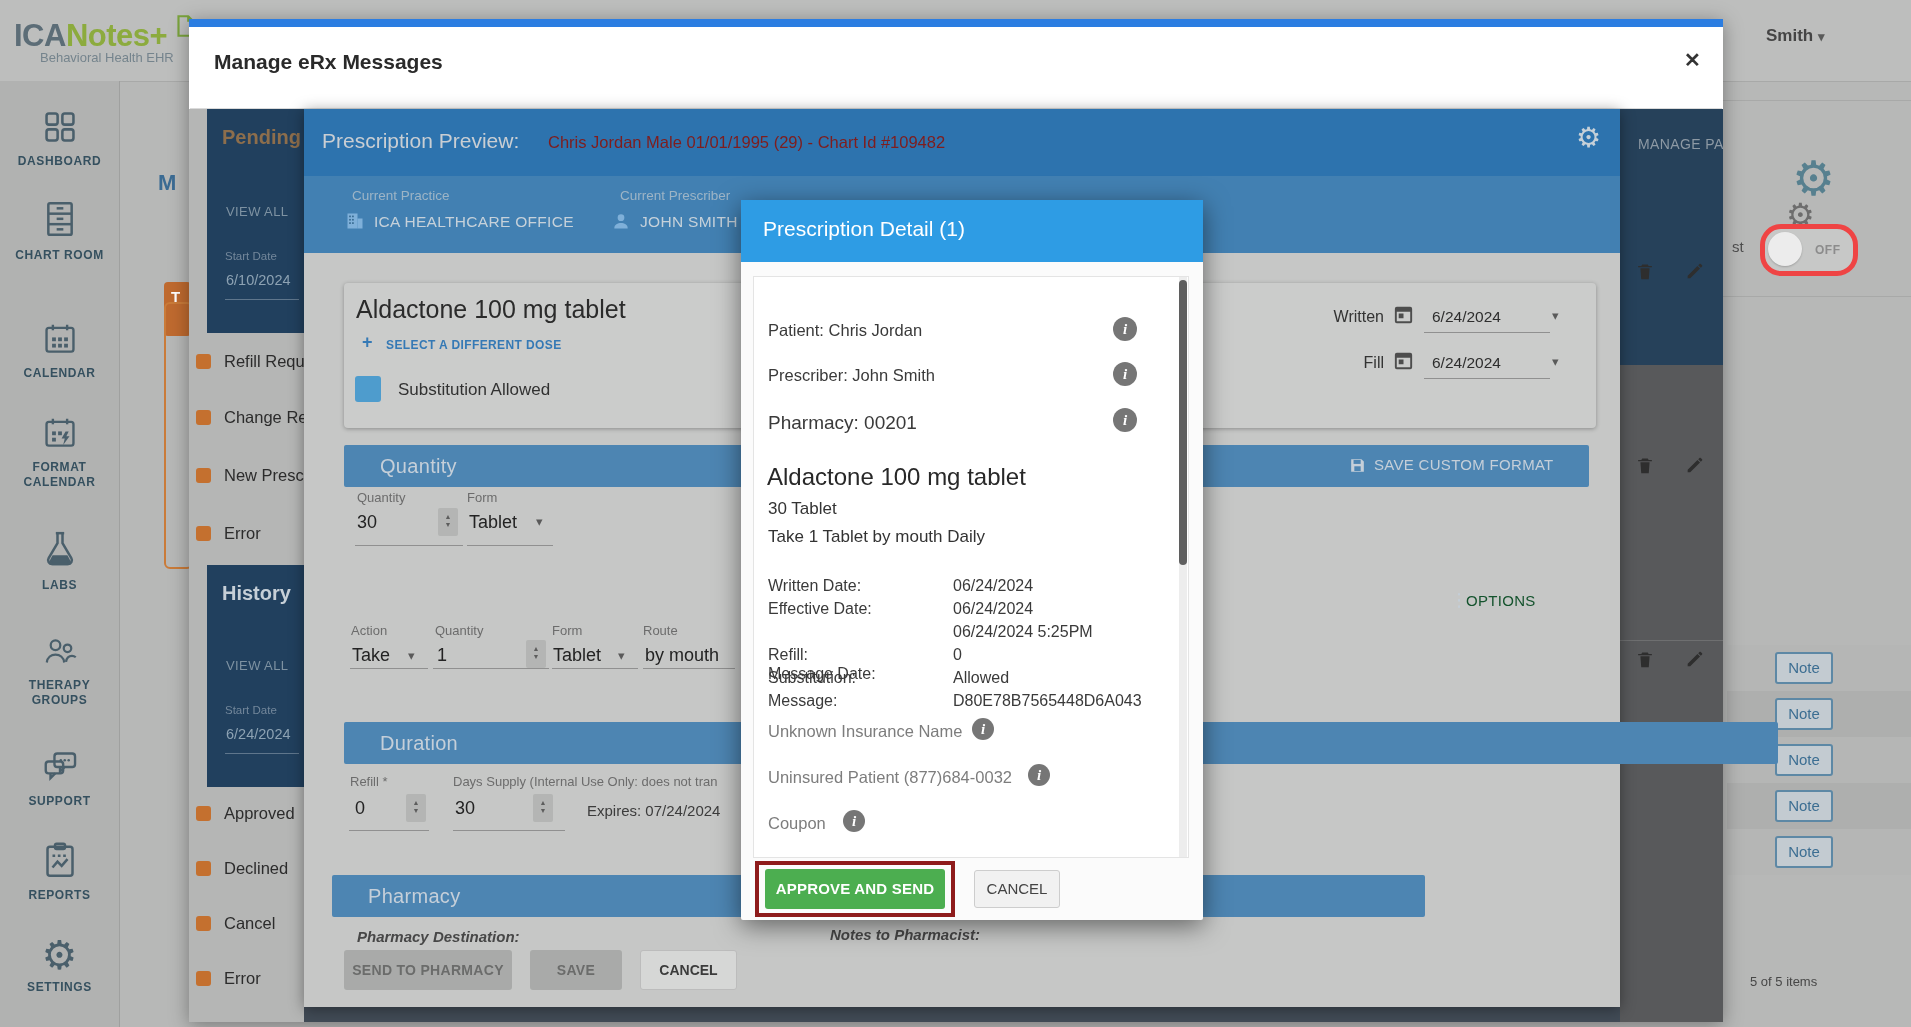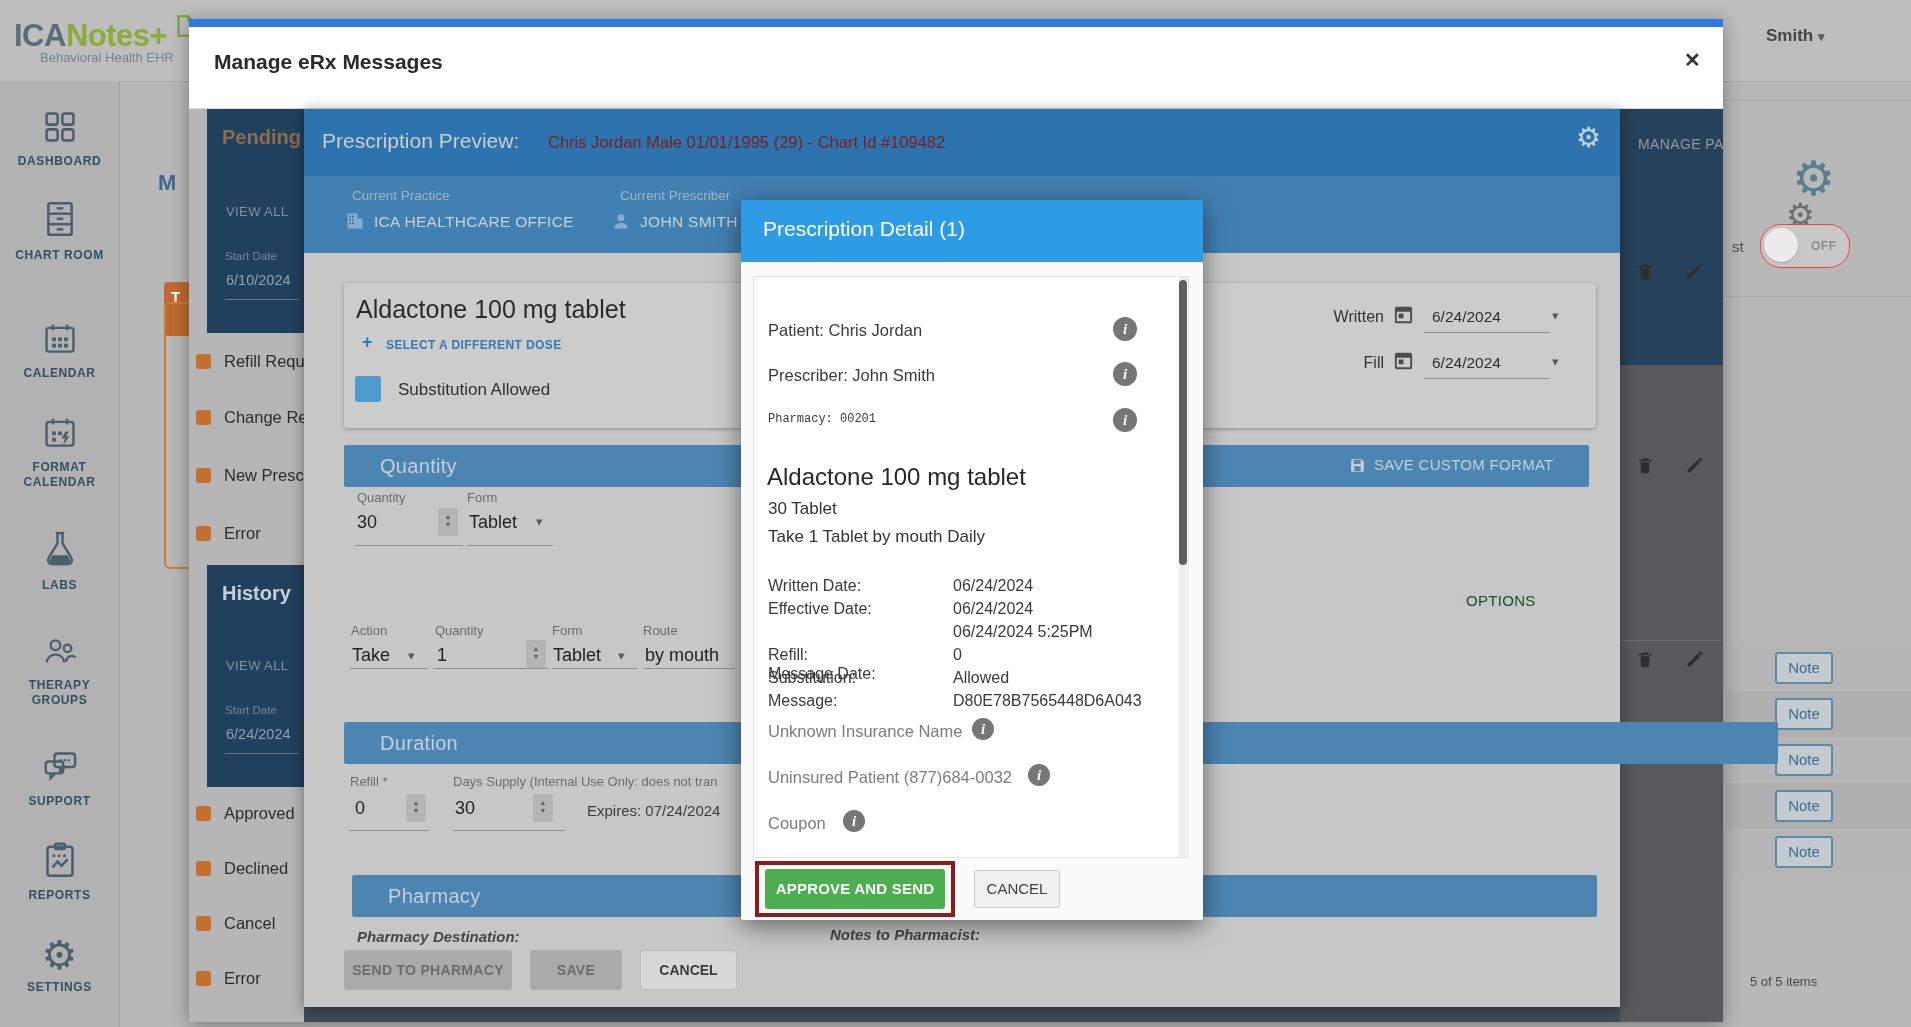--- a/index.html
+++ b/index.html
@@ -11,21 +11,21 @@
   .sidebar{left:0;top:81px;width:119px;height:946px;background:#b1b2b1;border-right:1px solid #9fa09f;}
   .nav-item{left:0;width:119px;text-align:center;color:#3c5260;}
   .nav-item .lbl{display:block;margin-top:4px;font-size:12px;font-weight:bold;letter-spacing:.6px;line-height:15px;color:#35505f;}
   .logo1{font-size:31px;font-weight:bold;letter-spacing:-.5px;}
   .logo-ica{color:#5c6d77}.logo-notes{color:#8cab3e}.logo-plus{color:#8cab3e}
   .tagline{font-size:13px;color:#75848d;}
   .hline{background:#a8a9a8;height:1px;}
   .stripe-a{background:#b5b6b5;}.stripe-b{background:#aeafae;}
   .note-btn{width:54px;height:28px;border:2px solid #5d88a5;border-radius:3px;background:#c3cbd1;
             color:#3c6e92;font-size:15px;text-align:center;line-height:27px;}
-  .toggle{width:88px;height:42px;background:#c7c8c7;border:1px solid #ef4444;border-radius:21px;
+  .toggle{width:88px;height:42px;background:#c7c8c7;border:5px solid #ef4444;border-radius:21px;
           color:#8c8c8c;font-size:12px;font-weight:bold;letter-spacing:.5px;}
   .toggle::before{content:"";position:absolute;left:3px;top:3px;width:34px;height:34px;border-radius:50%;
           background:#ececec;box-shadow:0 1px 2px rgba(0,0,0,.2);}
   .toggle span{position:absolute;left:50px;top:14px;}
   
   .panel-navy{background:#21405e;}
   .erx-item{font-size:16.5px;color:#2c2c2c;}
   .orange-dot{width:15px;height:15px;border-radius:3px;background:#c4702f;}
   
   .bar{background:#4d85b2;height:42px;border-radius:2px;}
@@ -355,42 +355,42 @@
   <div class="abs flabel" style="left:350px;top:774px;">Refill *</div>
   <div class="abs fval" style="left:355px;top:798px;">0</div>
   <div class="abs spin" style="left:406px;top:794px;"></div>
   <div class="abs uline" style="left:349px;top:830px;width:80px;"></div>
   <div class="abs flabel" style="left:453px;top:774px;white-space:nowrap;">Days Supply (Internal Use Only: does not tran</div>
   <div class="abs fval" style="left:455px;top:798px;">30</div>
   <div class="abs spin" style="left:533px;top:794px;"></div>
   <div class="abs uline" style="left:453px;top:830px;width:112px;"></div>
   <div class="abs" style="left:587px;top:802px;font-size:15px;color:#3c3c3c;">Expires: 07/24/2024</div>
 
-  <div class="abs bar" style="left:352px;top:875px;width:1245px;">
+  <div class="abs bar" style="left:332px;top:875px;width:1093px;">
     <span class="t">Pharmacy</span>
   </div>
   <div class="abs" style="left:357px;top:928px;font-size:15px;font-weight:bold;font-style:italic;color:#474747;">Pharmacy Destination:</div>
   <div class="abs" style="left:830px;top:926px;font-size:15px;font-weight:bold;font-style:italic;color:#474747;">Notes to Pharmacist:</div>
 
   <div class="abs gray-btn" style="left:344px;top:950px;width:168px;height:40px;">SEND TO PHARMACY</div>
   <div class="abs gray-btn" style="left:530px;top:950px;width:92px;height:40px;">SAVE</div>
   <div class="abs lite-btn" style="left:640px;top:950px;width:97px;height:40px;">CANCEL</div>
 
   <div class="abs" style="left:741px;top:200px;width:462px;height:720px;background:#fbfbfb;border-radius:2px;box-shadow:0 6px 26px rgba(0,0,0,.5);"></div>
   <div class="abs" style="left:741px;top:200px;width:462px;height:62px;background:#2e9ce4;"></div>
   <div class="abs" style="left:763px;top:217px;font-size:21px;font-weight:500;color:#fff;">Prescription Detail (1)</div>
   <div class="abs" style="left:753px;top:276px;width:436px;height:582px;background:#fff;border:1px solid #e4e4e4;box-sizing:border-box;"></div>
   <div class="abs" style="left:1179px;top:277px;width:8px;height:580px;background:#ededed;"></div>
   <div class="abs" style="left:1179px;top:280px;width:8px;height:285px;background:#5f5f5f;border-radius:4px;"></div>
 
   <div class="abs drow" style="left:768px;top:321px;font-size:16.5px;">Patient: Chris Jordan</div>
   <div class="abs info" style="left:1113px;top:317px;"></div>
   <div class="abs drow" style="left:768px;top:366px;font-size:16.5px;">Prescriber: John Smith</div>
   <div class="abs info" style="left:1113px;top:362px;"></div>
-  <div class="abs drow" style="left:768px;top:412px;font-size:12px;font-family:Liberation Mono, monospace;">Pharmacy: 00201</div>
+  <div class="abs drow" style="left:768px;top:412px;font-size:19px;">Pharmacy: 00201</div>
   <div class="abs info" style="left:1113px;top:408px;"></div>
 
   <div class="abs" style="left:767px;top:463px;font-size:24px;color:#282828;">Aldactone 100 mg tablet</div>
   <div class="abs" style="left:768px;top:499px;font-size:17px;color:#333;">30 Tablet</div>
   <div class="abs" style="left:768px;top:527px;font-size:17px;color:#333;">Take 1 Tablet by mouth Daily</div>
 
   <div class="abs drow" style="left:768px;top:577px;">Written Date:</div>
   <div class="abs drow" style="left:953px;top:577px;">06/24/2024</div>
   <div class="abs drow" style="left:768px;top:600px;">Effective Date:</div>
   <div class="abs drow" style="left:953px;top:600px;">06/24/2024</div>

